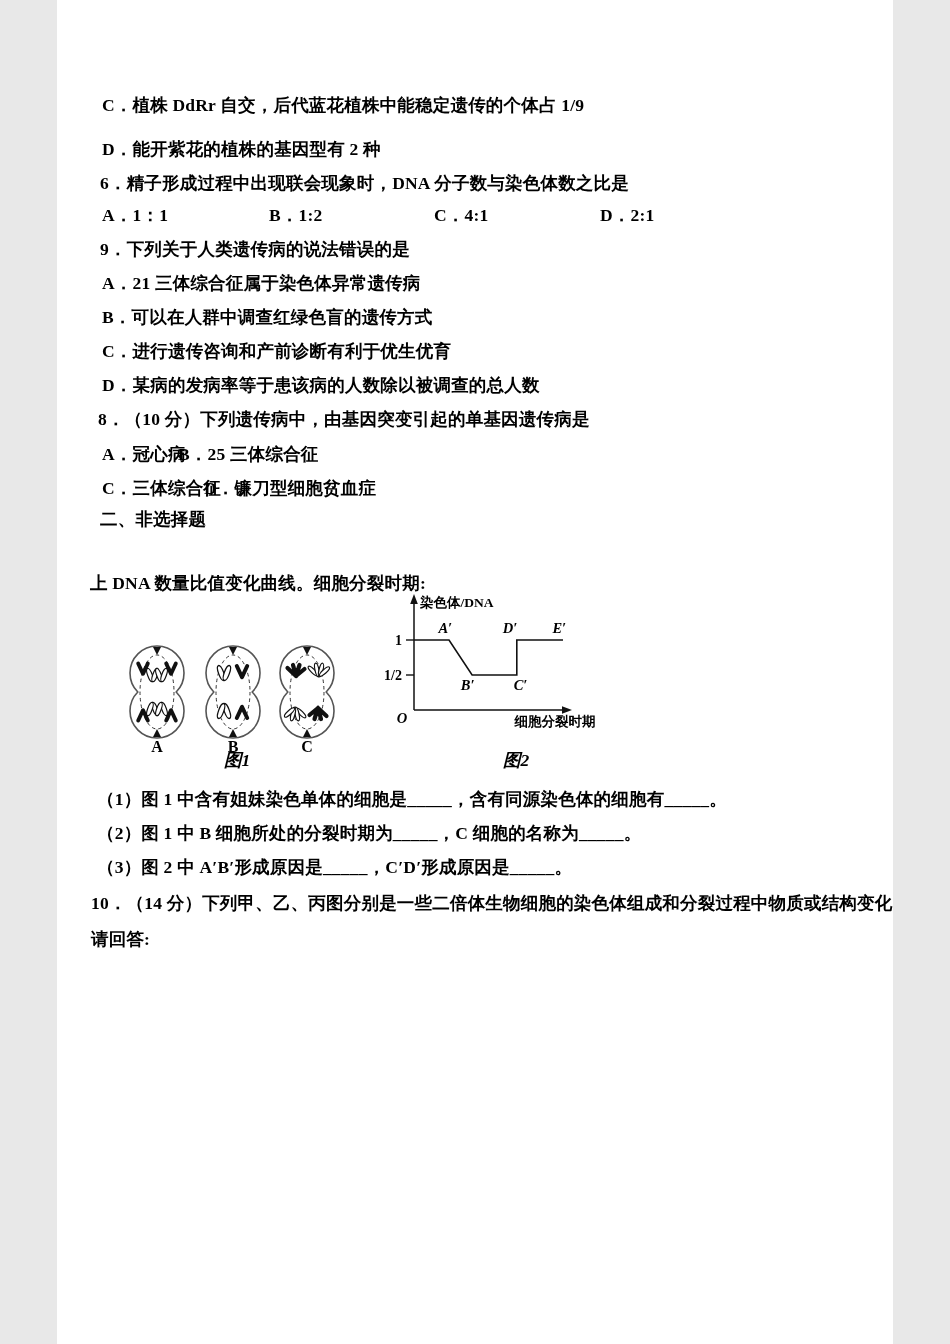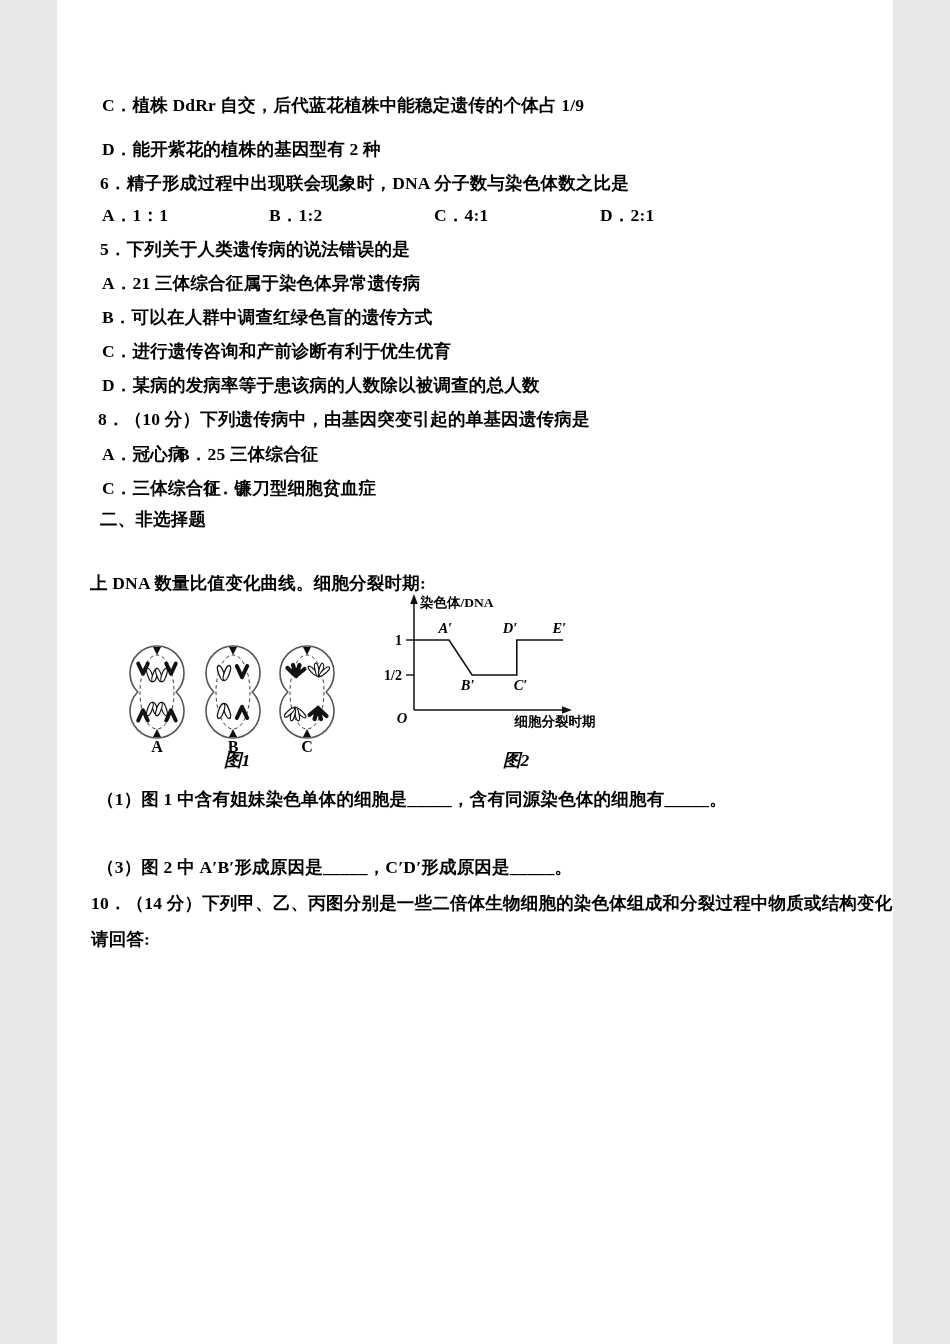--- a/index.html
+++ b/index.html
@@ -44,21 +44,21 @@
 
   <div class="line" style="left:45px;top:95px">C．植株 DdRr 自交，后代蓝花植株中能稳定遗传的个体占 1/9</div>
   <div class="line" style="left:45px;top:139px">D．能开紫花的植株的基因型有 2 种</div>
 
   <div class="line" style="left:43px;top:173px">6．精子形成过程中出现联会现象时，DNA 分子数与染色体数之比是</div>
   <div class="line" style="left:45px;top:205px">A．1：1</div>
   <div class="line" style="left:212px;top:205px">B．1:2</div>
   <div class="line" style="left:377px;top:205px">C．4:1</div>
   <div class="line" style="left:543px;top:205px">D．2:1</div>
 
-  <div class="line" style="left:43px;top:239px">5．下列关于人类遗传病的说法错误的是</div>
+  <div class="line" style="left:43px;top:239px">9．下列关于人类遗传病的说法错误的是</div>
   <div class="line" style="left:45px;top:273px">A．21 三体综合征属于染色体异常遗传病</div>
   <div class="line" style="left:45px;top:307px">B．可以在人群中调查红绿色盲的遗传方式</div>
   <div class="line" style="left:45px;top:375px">D．某病的发病率等于患该病的人数除以被调查的总人数</div>
   <div class="line" style="left:45px;top:341px">C．进行遗传咨询和产前诊断有利于优生优育</div>
 
   <div class="line" style="left:41px;top:409px">8．（10 分）下列遗传病中，由基因突变引起的单基因遗传病是</div>
   <div class="line" style="left:45px;top:444px">A．冠心病</div>
   <div class="line" style="left:121px;top:444px">B．25 三体综合征</div>
   <div class="line" style="left:45px;top:478px">C．三体综合征</div>
   <div class="line" style="left:147px;top:478px">D．镰刀型细胞贫血症</div>
@@ -152,18 +152,19 @@
         <text x="58.29" y="41" text-anchor="middle" class="pt">A′</text>
         <text x="80.64" y="98" text-anchor="middle" class="pt">B′</text>
         <text x="133.535" y="98" text-anchor="middle" class="pt">C′</text>
         <text x="123.105" y="41" text-anchor="middle" class="pt">D′</text>
         <text x="172.275" y="41" text-anchor="middle" class="pt">E′</text>
       </g>
   </svg>
   <div class="cap" style="left:446px;top:748px">图2</div>
 
   <div class="line" style="left:40px;top:789px">（1）图 1 中含有姐妹染色单体的细胞是_____，含有同源染色体的细胞有_____。</div>
+  <div class="line" style="left:40px;top:823px">（2）图 1 中 B 细胞所处的分裂时期为_____，C 细胞的名称为_____。</div>
   <div class="line" style="left:40px;top:857px">（3）图 2 中 A′B′形成原因是_____，C′D′形成原因是_____。</div>
 
   <div class="line" style="left:34px;top:893px">10．（14 分）下列甲、乙、丙图分别是一些二倍体生物细胞的染色体组成和分裂过程中物质或结构变化的相关模式图。</div>
   <div class="line" style="left:34px;top:929px">请回答:</div>
 
 </div>
 
 </body></html>

